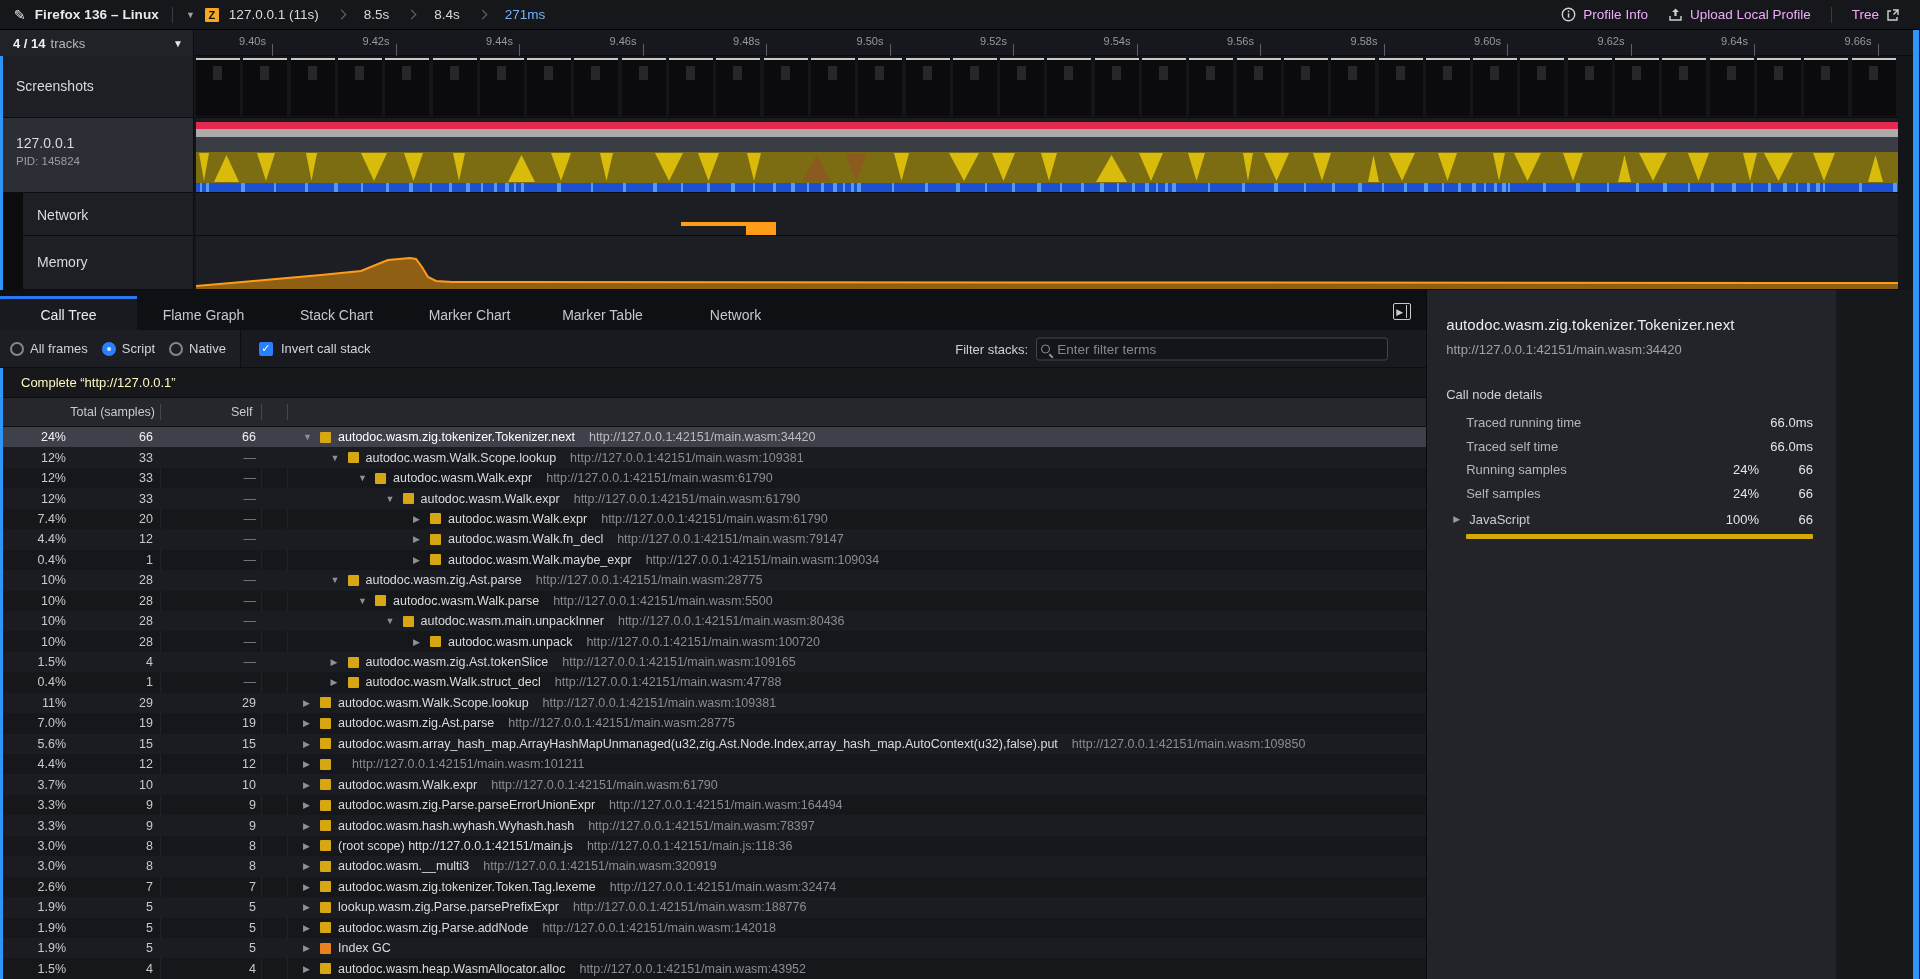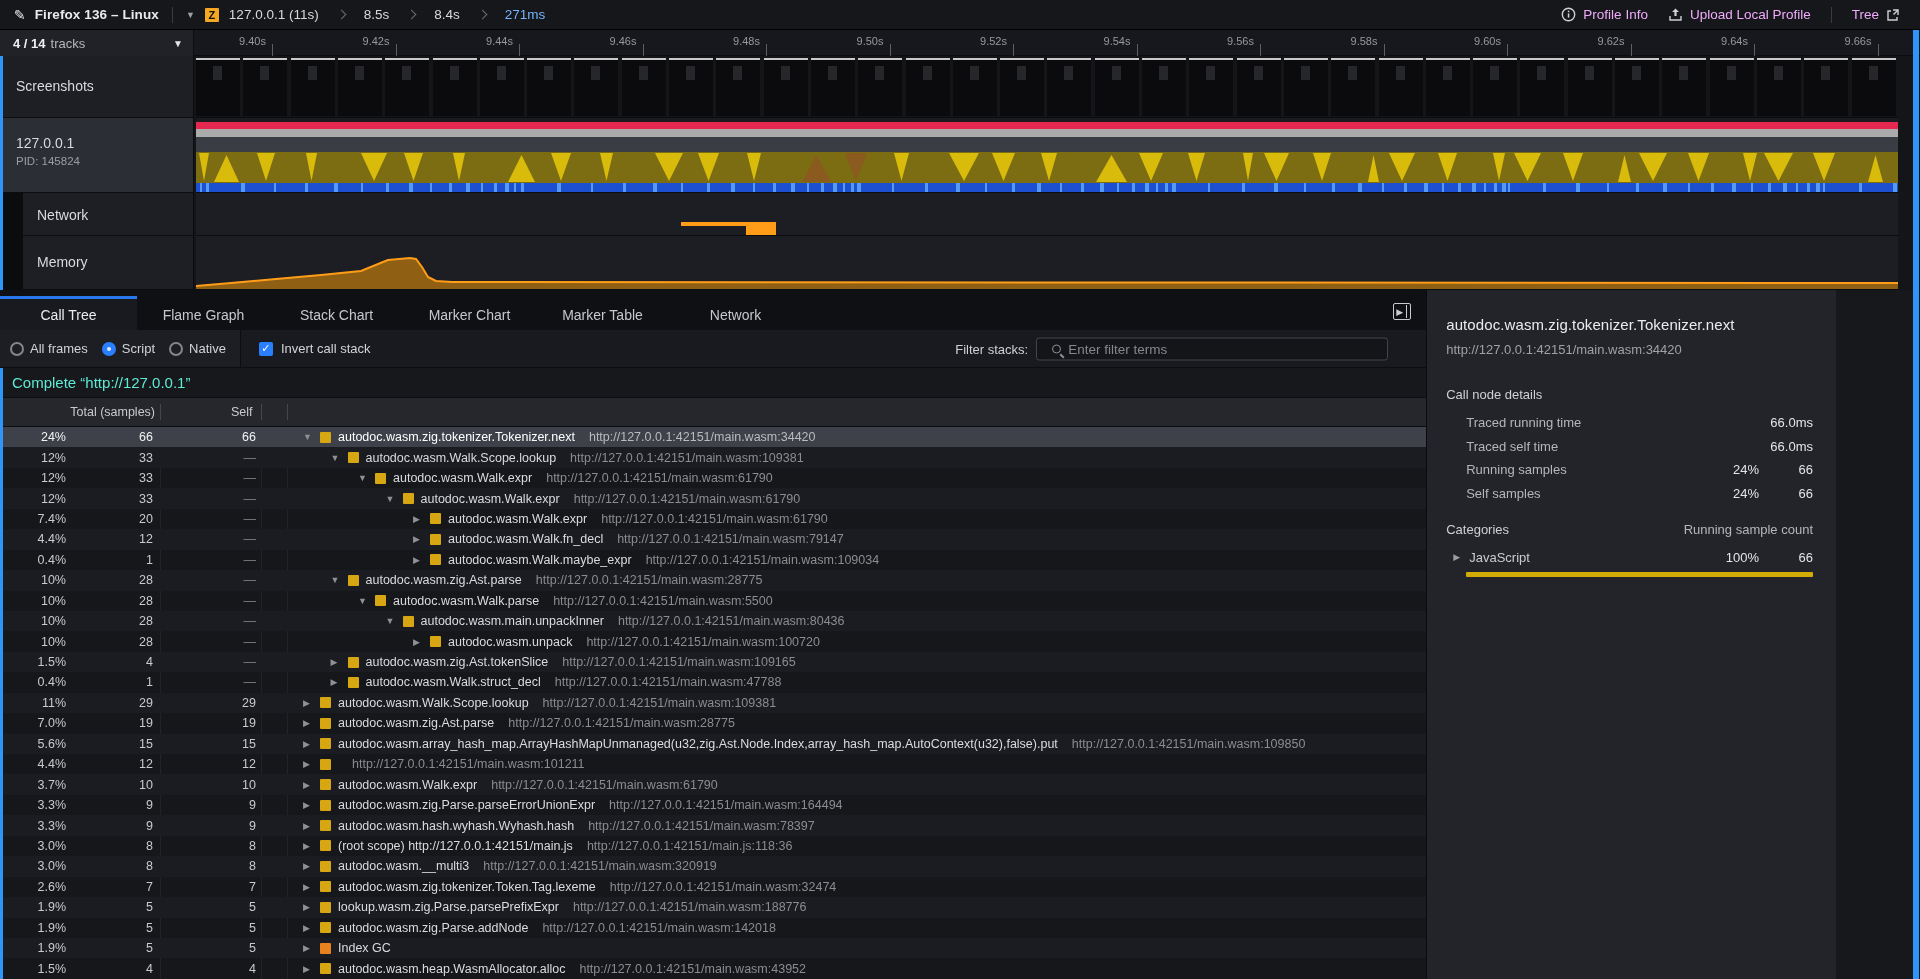--- a/index.html
+++ b/index.html
@@ -89,27 +89,27 @@
   .radio-item { display:flex; align-items:center; gap:6px; color:#d2d3d6; }
   .radio { width:14px; height:14px; border-radius:50%; border:2px solid #84868b; background:transparent; position:relative; }
   .radio.on { border-color:#2a7fff; background:#2a7fff; }
   .radio.on::after { content:""; position:absolute; left:3px; top:3px; width:4px; height:4px; border-radius:50%; background:#dfeaff; }
   .check-item { display:flex; align-items:center; gap:8px; margin-left:18px; color:#d2d3d6; }
   .checkbox { width:14px; height:14px; border-radius:2px; background:#2a7fff; color:#fff; font-size:11px;
     display:flex; align-items:center; justify-content:center; font-weight:700; }
   .filter-group { position:absolute; right:38px; top:50%; transform:translateY(-50%); display:flex; align-items:center; gap:8px; }
   .filter-label { color:#cfd0d3; }
   .filter-input { width:352px; height:23px; background:#141519; border:1px solid #43454c; border-radius:3px;
-    display:flex; align-items:center; gap:7px; padding:0 15px; }
+    display:flex; align-items:center; gap:7px; padding:0 4px; }
   .mag { position:relative; width:9px; height:9px; border:1.5px solid #8d8f94; border-radius:50%; flex:0 0 auto; }
   .mag::after { content:""; position:absolute; left:8px; top:8px; width:5px; height:1.5px; background:#8d8f94; transform:rotate(45deg); transform-origin:0 0; }
   .placeholder { color:#85878d; font-size:13.5px; }
 
   .crumb-row { height:30px; background:#17181c; border-bottom:1px solid #0c0d10; display:flex; align-items:center; padding-left:12px; }
-  .crumb { color:#5eead4; font-size:15px; }
+  .crumb { color:#fef9c3; font-size:13px;margin-left:9px; }
 
   .thead { position:relative; height:29px; background:#26272c; border-bottom:1px solid #0c0d10;
     font-size:12.5px; color:#c9cacd; }
   .th-total { position:absolute; right:calc(100% - 155px); top:7px; }
   .th-self { position:absolute; left:231px; top:7px; }
   .th-tick { position:absolute; top:6px; width:1px; height:16px; background:#45474d; }
 
   .rows-wrap { position:relative; flex:1; overflow:hidden; background:#16171b; }
   .colline { position:absolute; top:0; bottom:0; width:1px; background:#222328; z-index:0; }
   .trow { position:relative; height:20.45px; display:flex; align-items:center; font-size:12.5px; white-space:nowrap; }
@@ -846,24 +846,20 @@
             <span class="sb-dlabel">Running samples</span>
             <span class="sb-dpct">24%</span>
             <span class="sb-dval">66</span>
           </div>
           <div class="sb-drow">
             <span class="sb-dlabel">Self samples</span>
             <span class="sb-dpct">24%</span>
             <span class="sb-dval">66</span>
           </div>
         </div>
-      <div class="sb-cats-head">
-        <span class="sb-cats-label">Categories</span>
-        <span class="sb-cats-col">Running sample count</span>
-      </div>
       <div id="sbCats">
           <div class="sb-catrow">
             <span class="sb-cat-tri">▶</span>
             <span class="sb-cat-name">JavaScript</span>
             <span class="sb-cat-pct">100%</span>
             <span class="sb-cat-val">66</span>
           </div>
           <div class="sb-cat-bar" style="background: rgb(210, 171, 7);"></div>
         </div>
     </aside>

